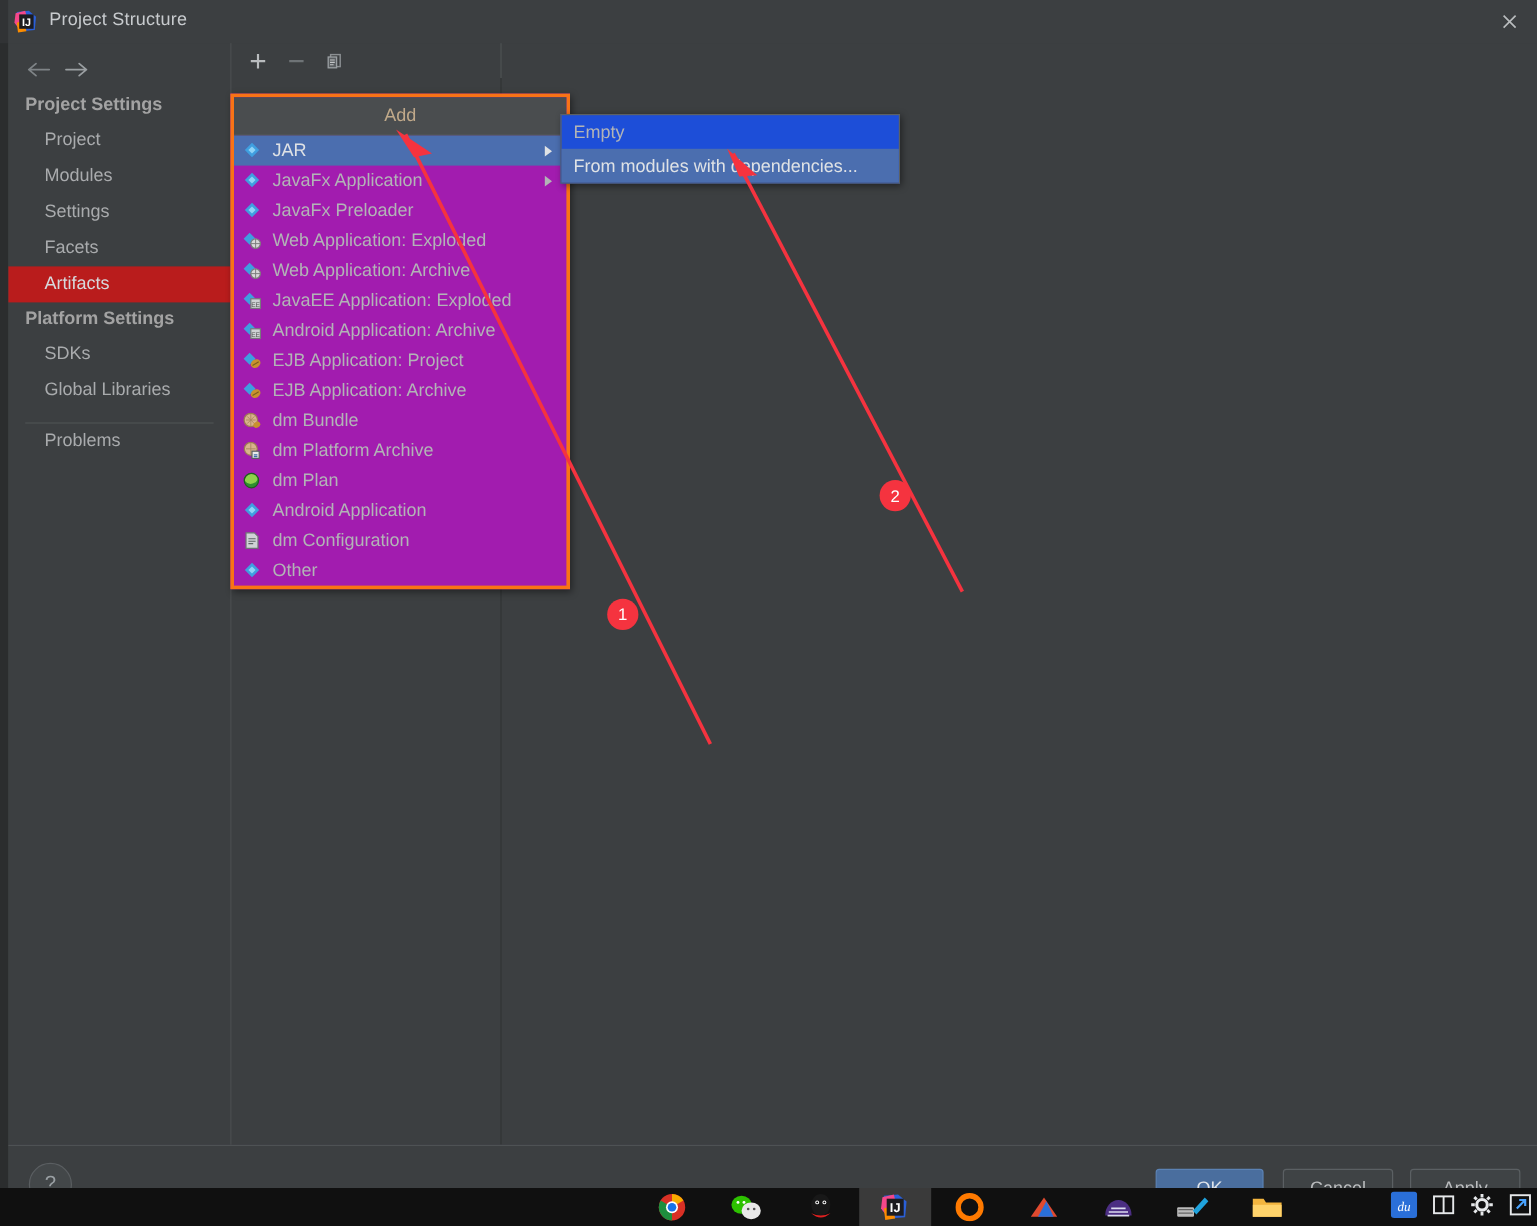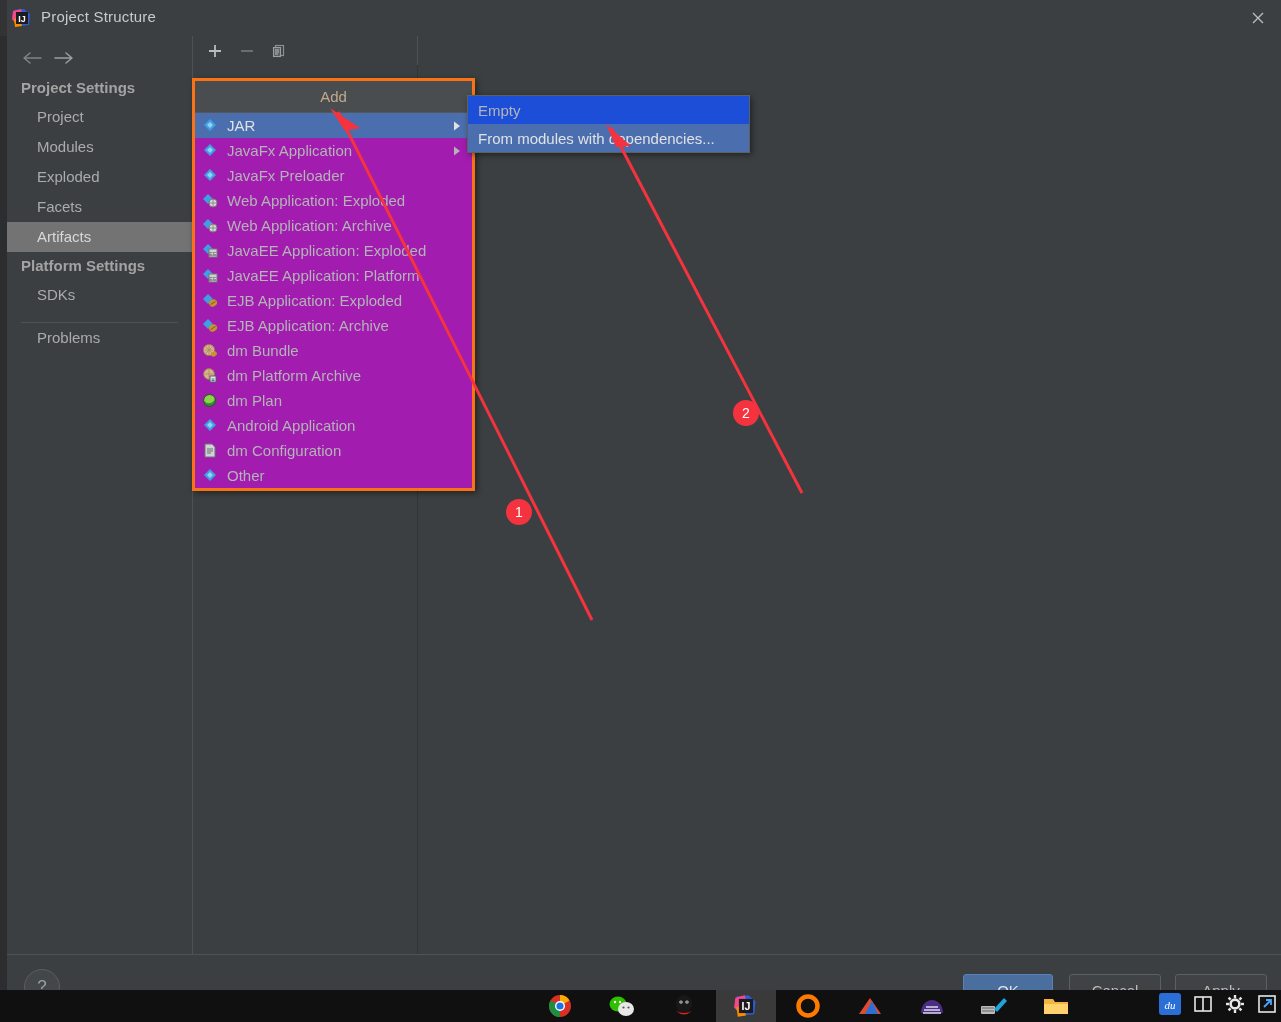--- a/index.html
+++ b/index.html
@@ -25,21 +25,21 @@
 
   
   #sidebar{position:absolute;left:0;top:36px;width:185px;height:918px;background:#3c3f41;}
   #nav-arrows{position:absolute;left:4px;top:8px;width:180px;height:30px;}
   .navarrow{position:absolute;top:0;width:34px;height:28px;display:flex;align-items:center;justify-content:center;}
   #nav-back{left:4px;}
   #nav-fwd{left:36px;}
   #sidebar-list{position:absolute;left:0;top:38px;width:185px;}
   .side-head{font-size:15px;font-weight:bold;color:#a3a3a3;padding:6px 0 6px 14px;line-height:16px;}
   .side-item{font-size:15px;color:#a9abad;padding:7px 16px 7px 30px;line-height:16px;}
-  .side-item.sel{background:#737373;color:#d6d9dc;}
+  .side-item.sel{background:#b91c1c;color:#d6d9dc;}
   .side-sep{height:1px;background:#4e5254;margin:12px 14px 0 14px;}
 
   
   #splitter{position:absolute;left:185px;top:36px;width:1px;height:918px;background:#4e5254;}
 
   
   #content{position:absolute;left:186px;top:36px;width:1088px;height:918px;background:#3c3f41;}
   #toolbar{position:absolute;left:0;top:0;width:1088px;height:29px;}
   .tb-btn{position:absolute;top:3px;width:28px;height:24px;display:flex;align-items:center;justify-content:center;}
   #tb-add{left:8px;}
@@ -129,26 +129,27 @@
         <svg width="22" height="14" viewBox="0 0 22 14">
           <path d="M2 7 L19 7 M13 2 L19 7 L13 12" stroke="#9a9fa2" stroke-width="1.5" fill="none" stroke-linecap="round" stroke-linejoin="round"></path>
         </svg>
       </div>
     </div>
 
     <div id="sidebar-list">
       <div class="side-head">Project Settings</div>
       <div class="side-item">Project</div>
       <div class="side-item">Modules</div>
-      <div class="side-item">Exploded</div>
+      <div class="side-item">Settings</div>
       <div class="side-item">Facets</div>
       <div class="side-item sel">Artifacts</div>
 
       <div class="side-head">Platform Settings</div>
       <div class="side-item">SDKs</div>
+      <div class="side-item">Global Libraries</div>
 
       <div class="side-sep"></div>
       <div class="side-item">Problems</div>
     </div>
   </div>
 
   <div id="splitter"></div>
 
   <div id="content">
     <div id="toolbar">
@@ -235,29 +236,29 @@
             <text x="11" y="12.5" font-size="5.5" fill="#555" text-anchor="middle" font-family="Liberation Sans, sans-serif">EE</text>
           </svg></span>
         <span class="mi-label">JavaEE Application: Exploded</span>
       </div>
       <div class="menu-item">
         <span class="mi-icon"><svg width="18" height="15" viewBox="0 0 16 15">
             <path d="M6 1 L11 6 L6 11 L1 6 Z" fill="#3f9fe0"></path>
             <rect x="7" y="6" width="8" height="8" fill="#cfd2d4" stroke="#76797b"></rect>
             <text x="11" y="12.5" font-size="5.5" fill="#555" text-anchor="middle" font-family="Liberation Sans, sans-serif">EE</text>
           </svg></span>
-        <span class="mi-label">JavaEE Application: Platform</span>
+        <span class="mi-label">Android Application: Archive</span>
       </div>
       <div class="menu-item">
         <span class="mi-icon"><svg width="18" height="15" viewBox="0 0 16 15">
             <path d="M6 1 L11 6 L6 11 L1 6 Z" fill="#3f9fe0"></path>
             <ellipse cx="11" cy="10" rx="4.2" ry="3.4" fill="#c8922f" transform="rotate(-30 11 10)"></ellipse>
             <path d="M8.4 11.6 L13.6 8.4" stroke="#7d5d1c"></path>
           </svg></span>
-        <span class="mi-label">EJB Application: Exploded</span>
+        <span class="mi-label">EJB Application: Project</span>
       </div>
       <div class="menu-item">
         <span class="mi-icon"><svg width="18" height="15" viewBox="0 0 16 15">
             <path d="M6 1 L11 6 L6 11 L1 6 Z" fill="#3f9fe0"></path>
             <ellipse cx="11" cy="10" rx="4.2" ry="3.4" fill="#c8922f" transform="rotate(-30 11 10)"></ellipse>
             <path d="M8.4 11.6 L13.6 8.4" stroke="#7d5d1c"></path>
           </svg></span>
         <span class="mi-label">EJB Application: Archive</span>
       </div>
       <div class="menu-item">

